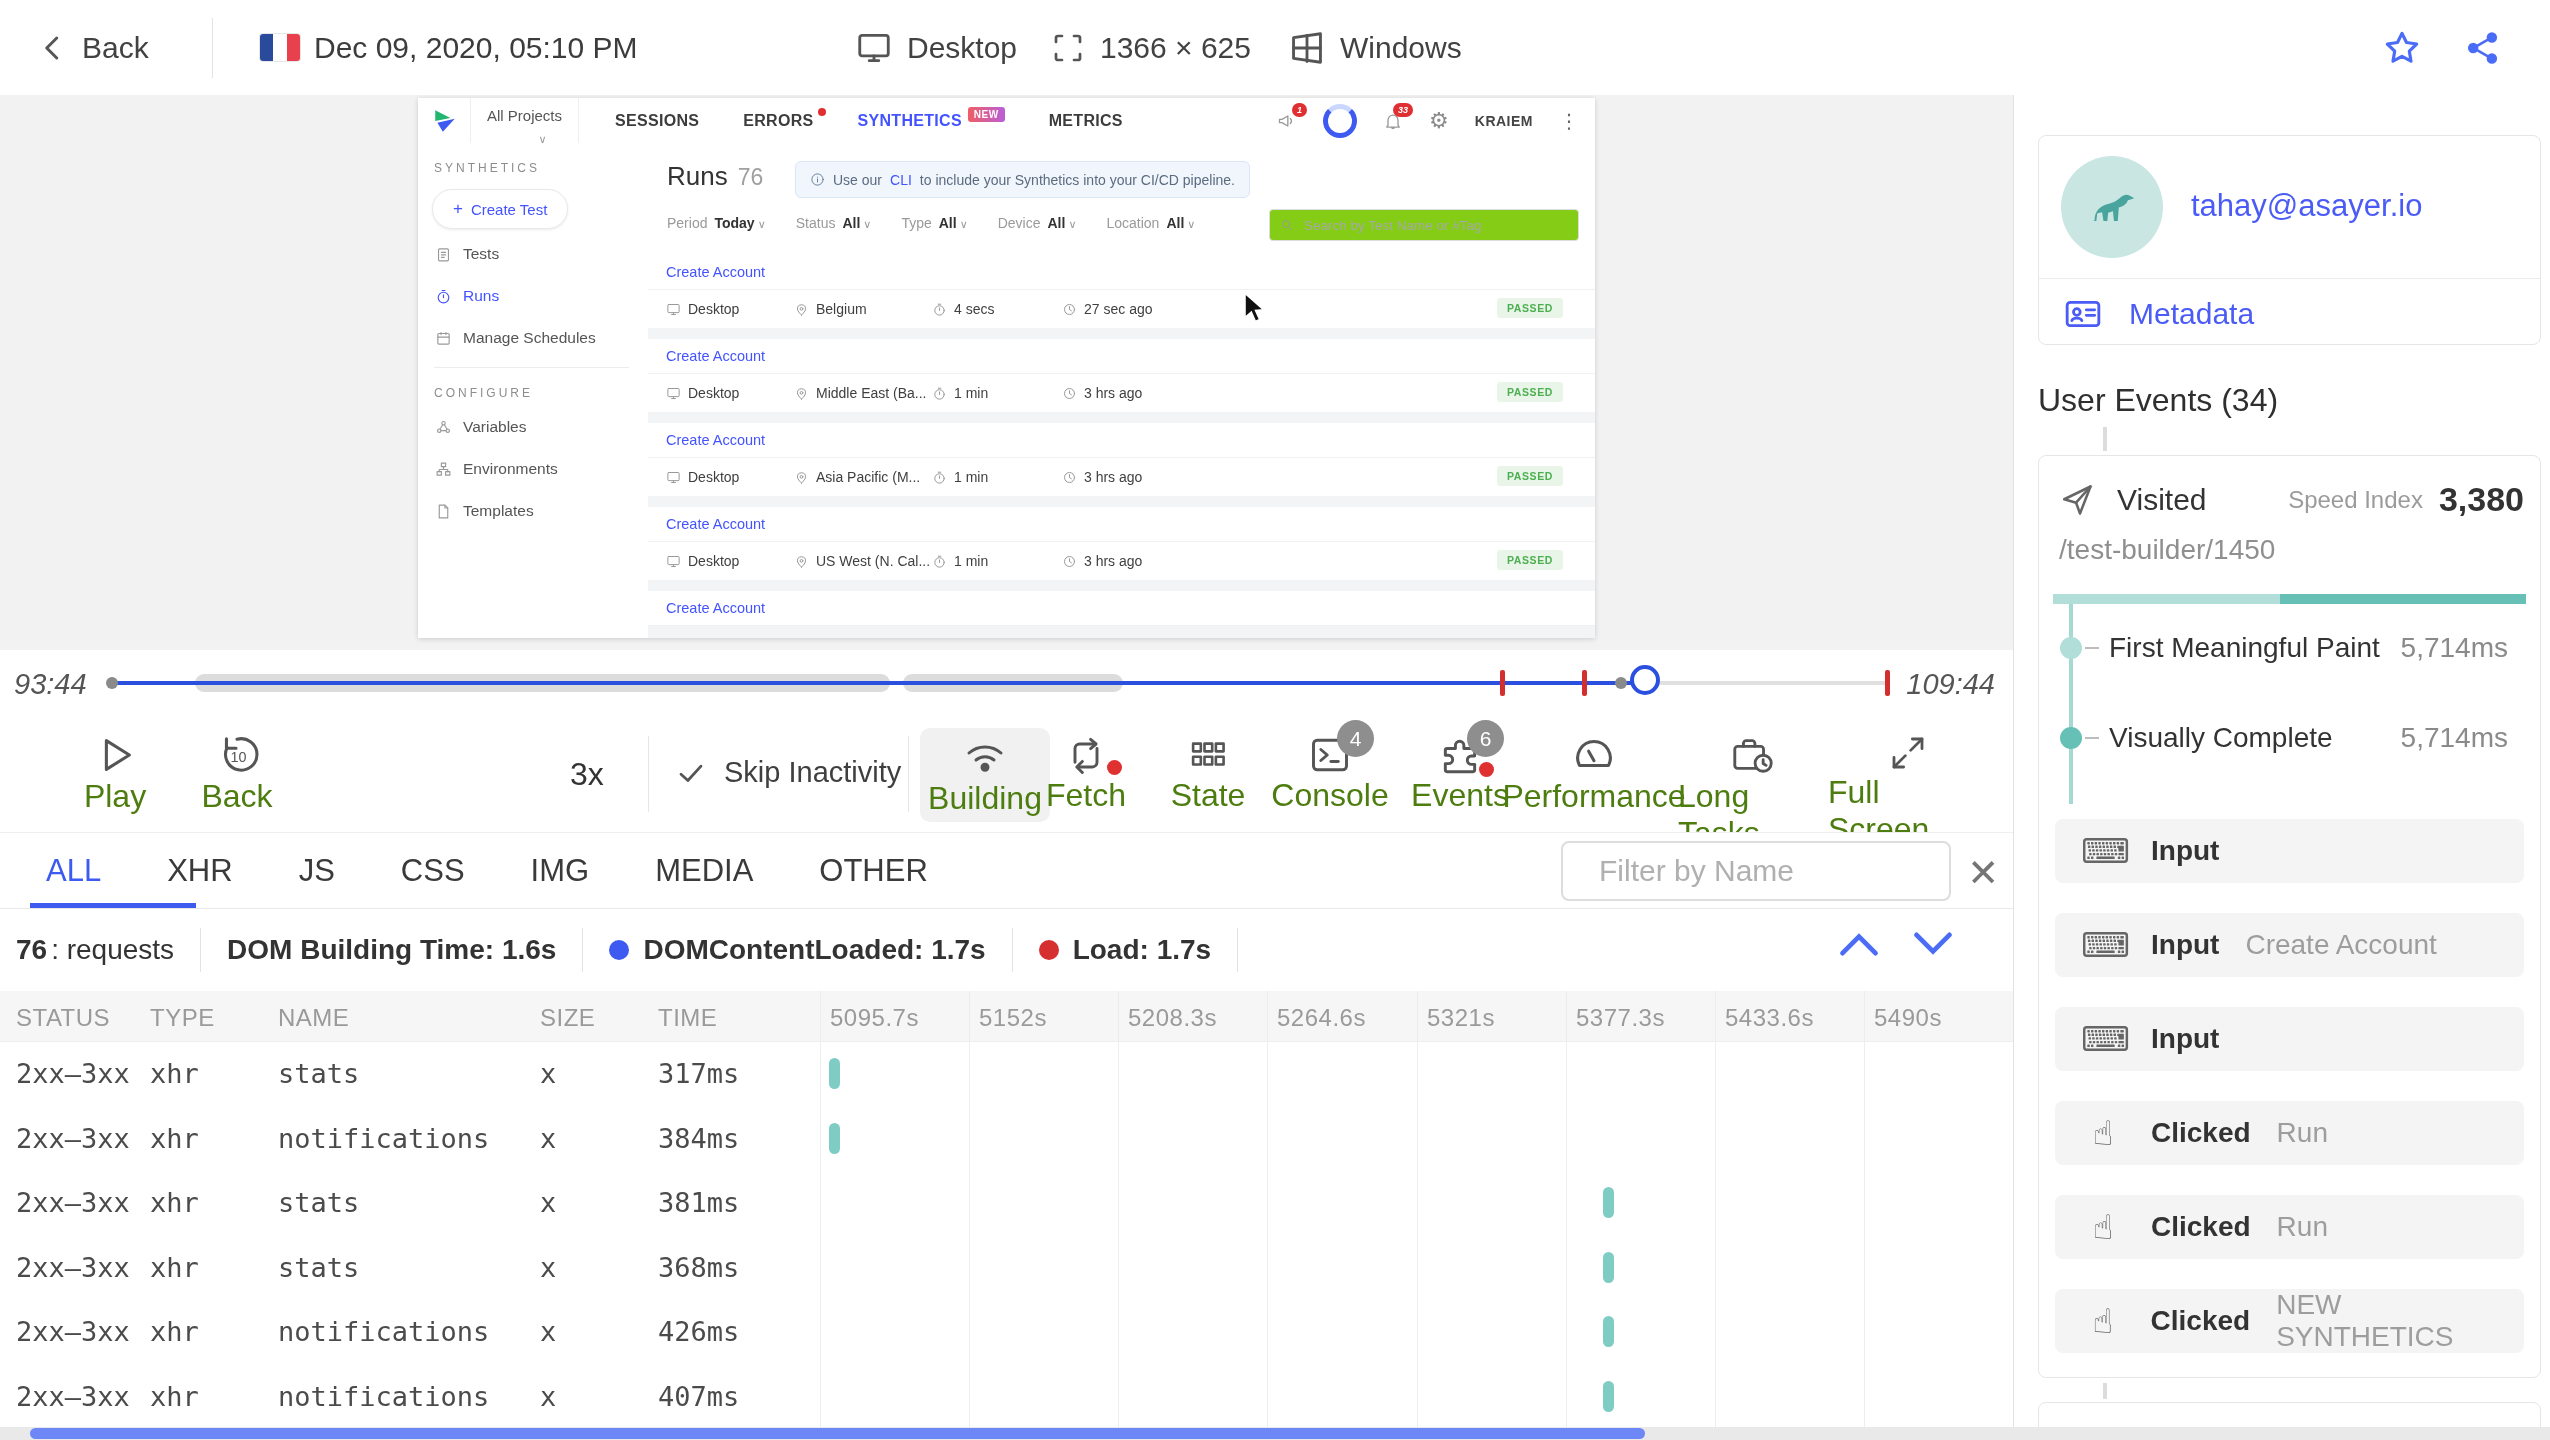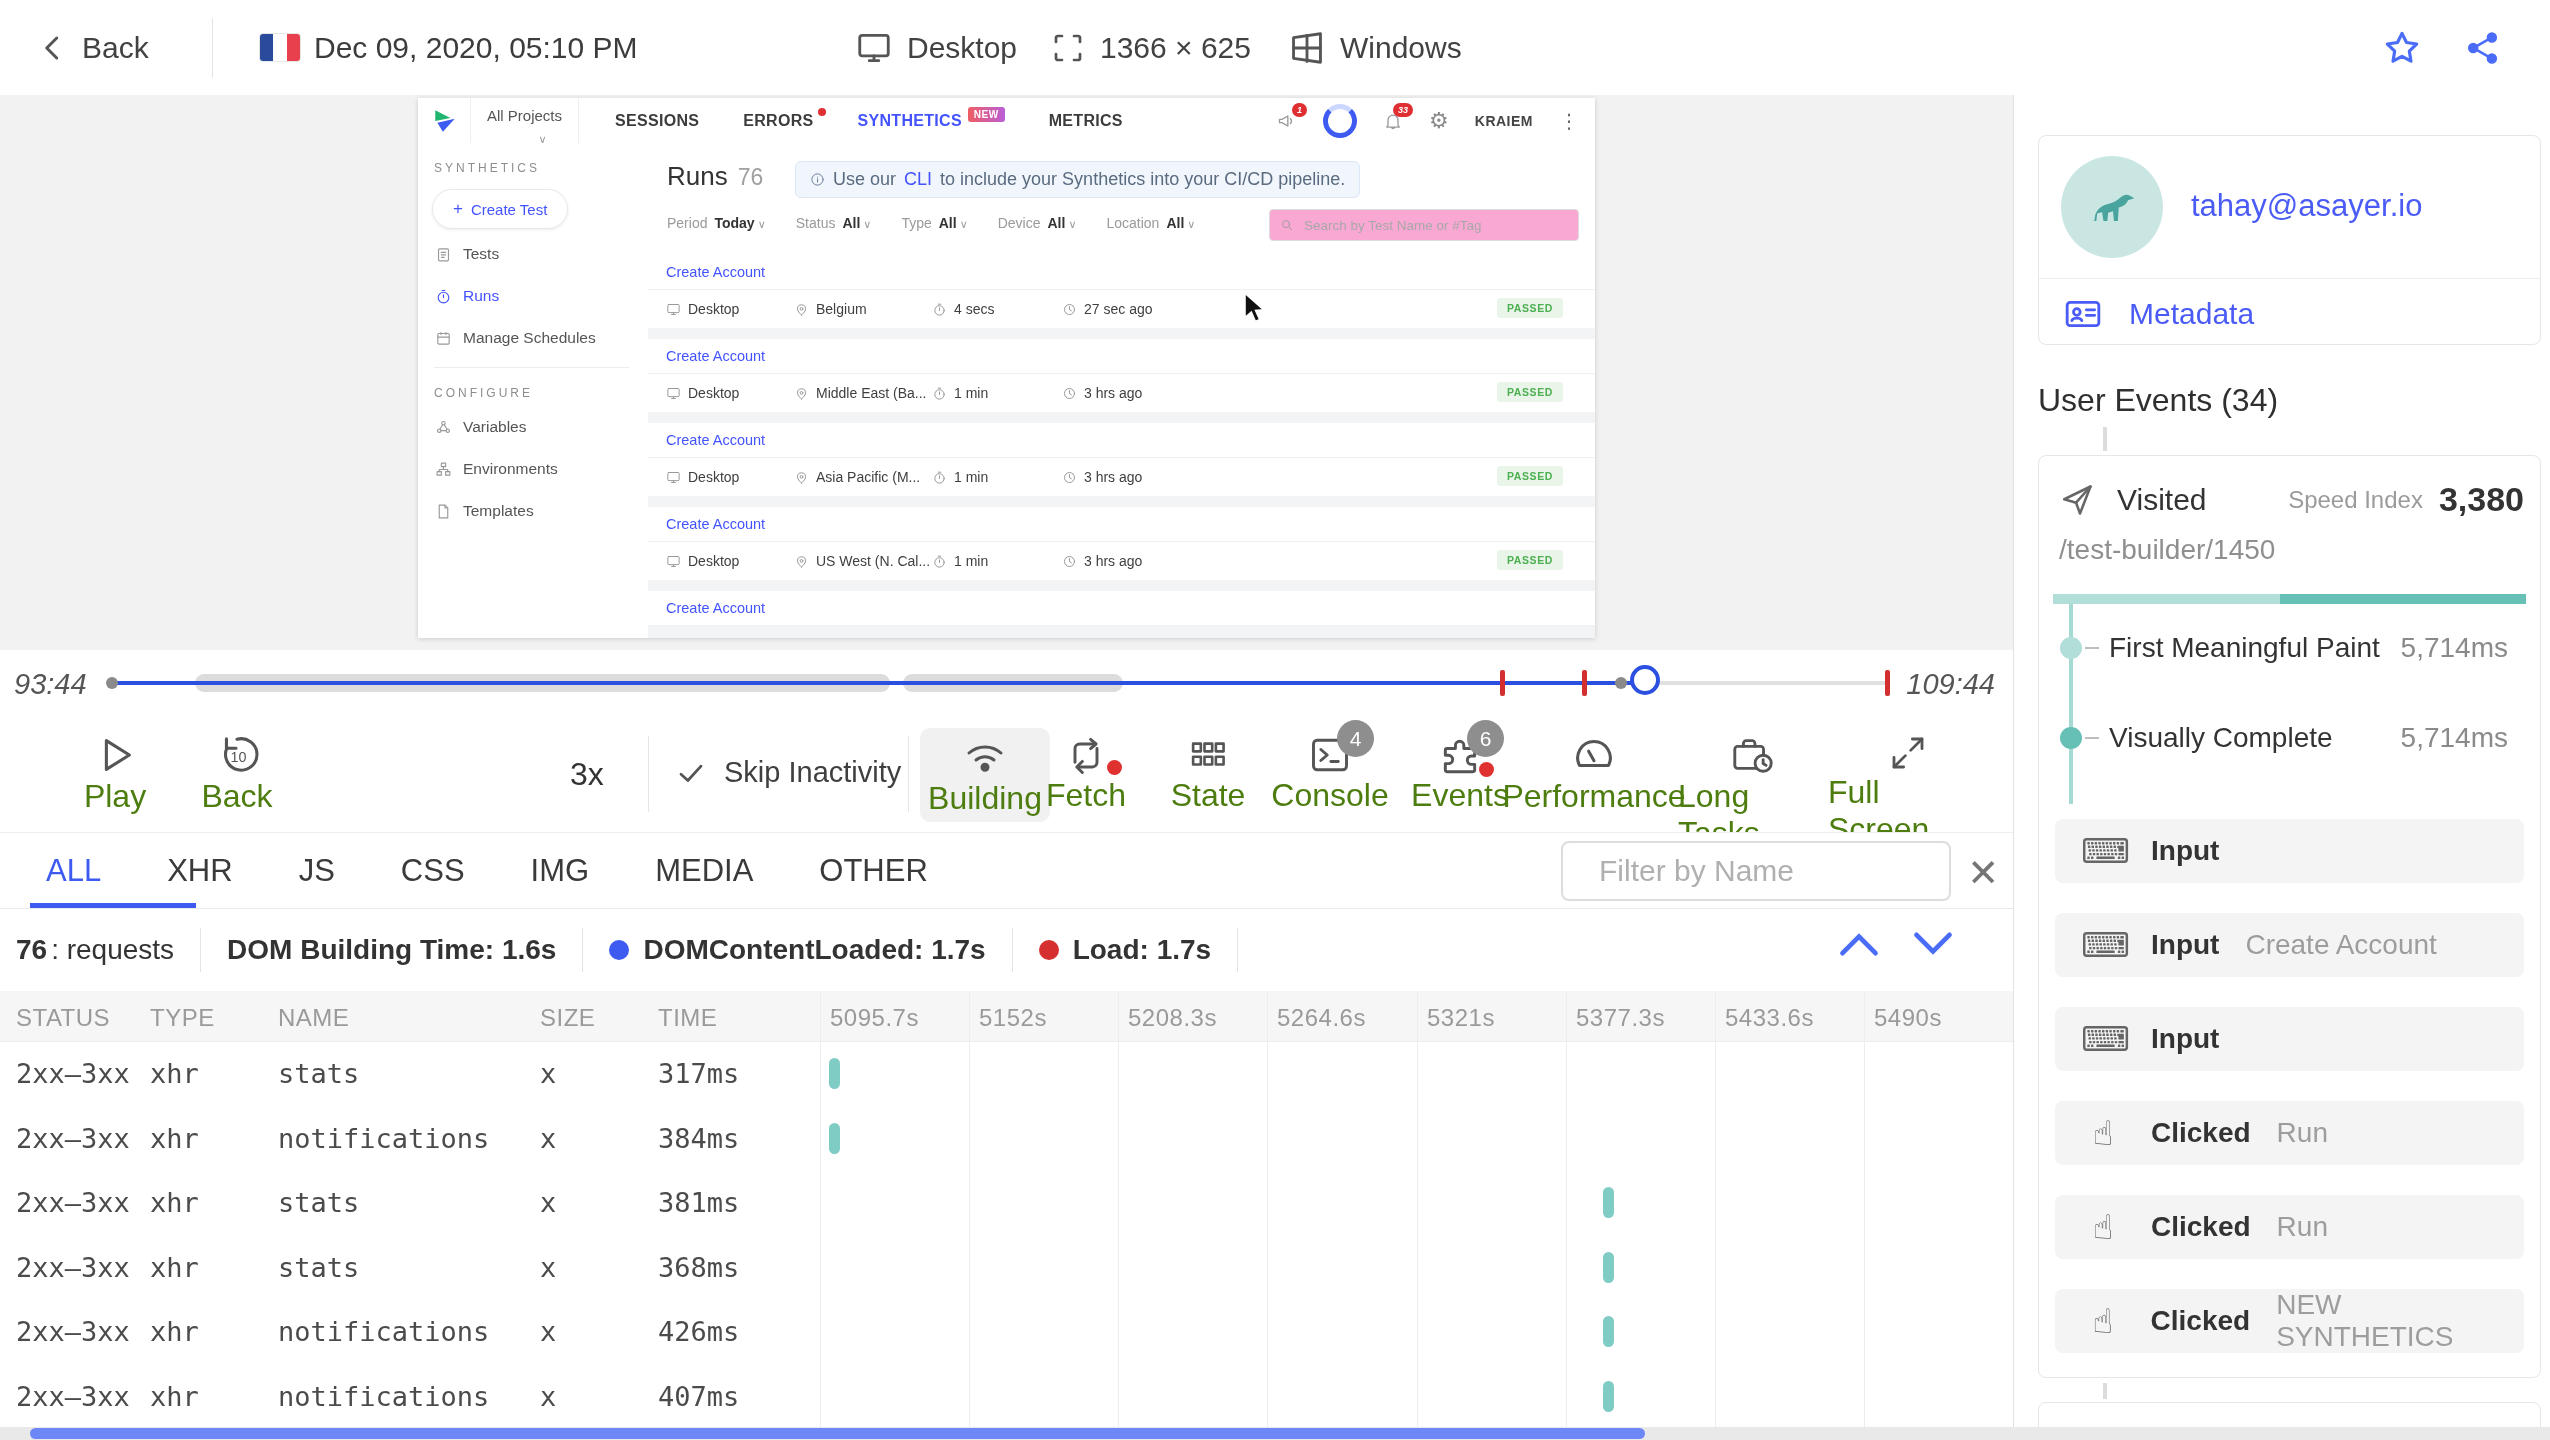--- a/index.html
+++ b/index.html
@@ -38,26 +38,26 @@
   .sitem{display:flex;align-items:center;gap:11px;padding:12px 0 12px 17px;font-size:15.5px;color:#555;cursor:pointer}
   .sitem.active{color:#4353ff}
   .sitem.active .mi{stroke:#4353ff}
   .side-div{height:1px;background:#ececec;margin:8px 16px 4px 16px}
   .mi{width:17px;height:17px;stroke:#999;fill:none;stroke-width:1.6;stroke-linecap:round;stroke-linejoin:round}
 
   .appmain{position:absolute;left:227px;top:45px;right:0;bottom:0;background:#fff;}
   .runshead{position:absolute;left:22px;top:18px;display:flex;align-items:baseline;gap:10px}
   .runs-title{font-size:26px;color:#333}
   .runs-count{font-size:23px;color:#a0a0a0}
-  .clibanner{position:absolute;left:150px;top:18px;height:35px;display:flex;align-items:center;gap:8px;background:#f1f6fc;border:1px solid #dbe7f7;border-radius:6px;padding:0 14px;font-size:18px;color:#5a6b80;white-space:nowrap}
+  .clibanner{position:absolute;left:150px;top:18px;height:35px;display:flex;align-items:center;gap:8px;background:#f1f6fc;border:1px solid #dbe7f7;border-radius:6px;padding:0 14px;font-size:14px;color:#5a6b80;white-space:nowrap}
   .clibanner .cli{color:#4353ff}
   .filters{position:absolute;left:22px;top:72px;display:flex;align-items:center;gap:30px;font-size:14px;color:#9a9a9a}
   .fval{color:#333;font-weight:700;margin-left:7px}
   .fchev{color:#999;font-size:11px;margin-left:3px}
-  .asearch{position:absolute;right:16px;top:66px;width:288px;height:30px;border:1px solid #dcdcdc;border-radius:4px;background:#f9a8d4;display:flex;align-items:center;gap:8px;padding:0 10px;}
+  .asearch{position:absolute;right:16px;top:66px;width:288px;height:30px;border:1px solid #dcdcdc;border-radius:4px;background:#84cc16;display:flex;align-items:center;gap:8px;padding:0 10px;}
   .asearch input{border:0;outline:0;flex:1;font-size:13.5px;color:#555;font-family:"Liberation Sans",sans-serif;background:transparent}
   .asearch input::placeholder{color:#a8a8a8}
   .runlist{position:absolute;left:3px;top:112px;right:0;bottom:0;background:#f3f4f5;}
   .rgroup{background:#fff;margin-bottom:11px;}
   .rg-h{height:34px;display:flex;align-items:center;padding-left:18px;font-size:14.5px;color:#4353ff;border-bottom:1px solid #f1f1f1;cursor:pointer}
   .rg-d{position:relative;height:38px;font-size:14px;color:#3f3f3f}
   .cell{position:absolute;top:0;height:38px;display:flex;align-items:center;gap:7px}
   .passed{position:absolute;right:32px;top:8px;background:#e9f5e9;color:#4caf50;font-size:10.5px;font-weight:700;letter-spacing:.6px;padding:4px 10px;border-radius:3px}
   .cursor{position:absolute;left:1243px;top:198px;z-index:5}
 

